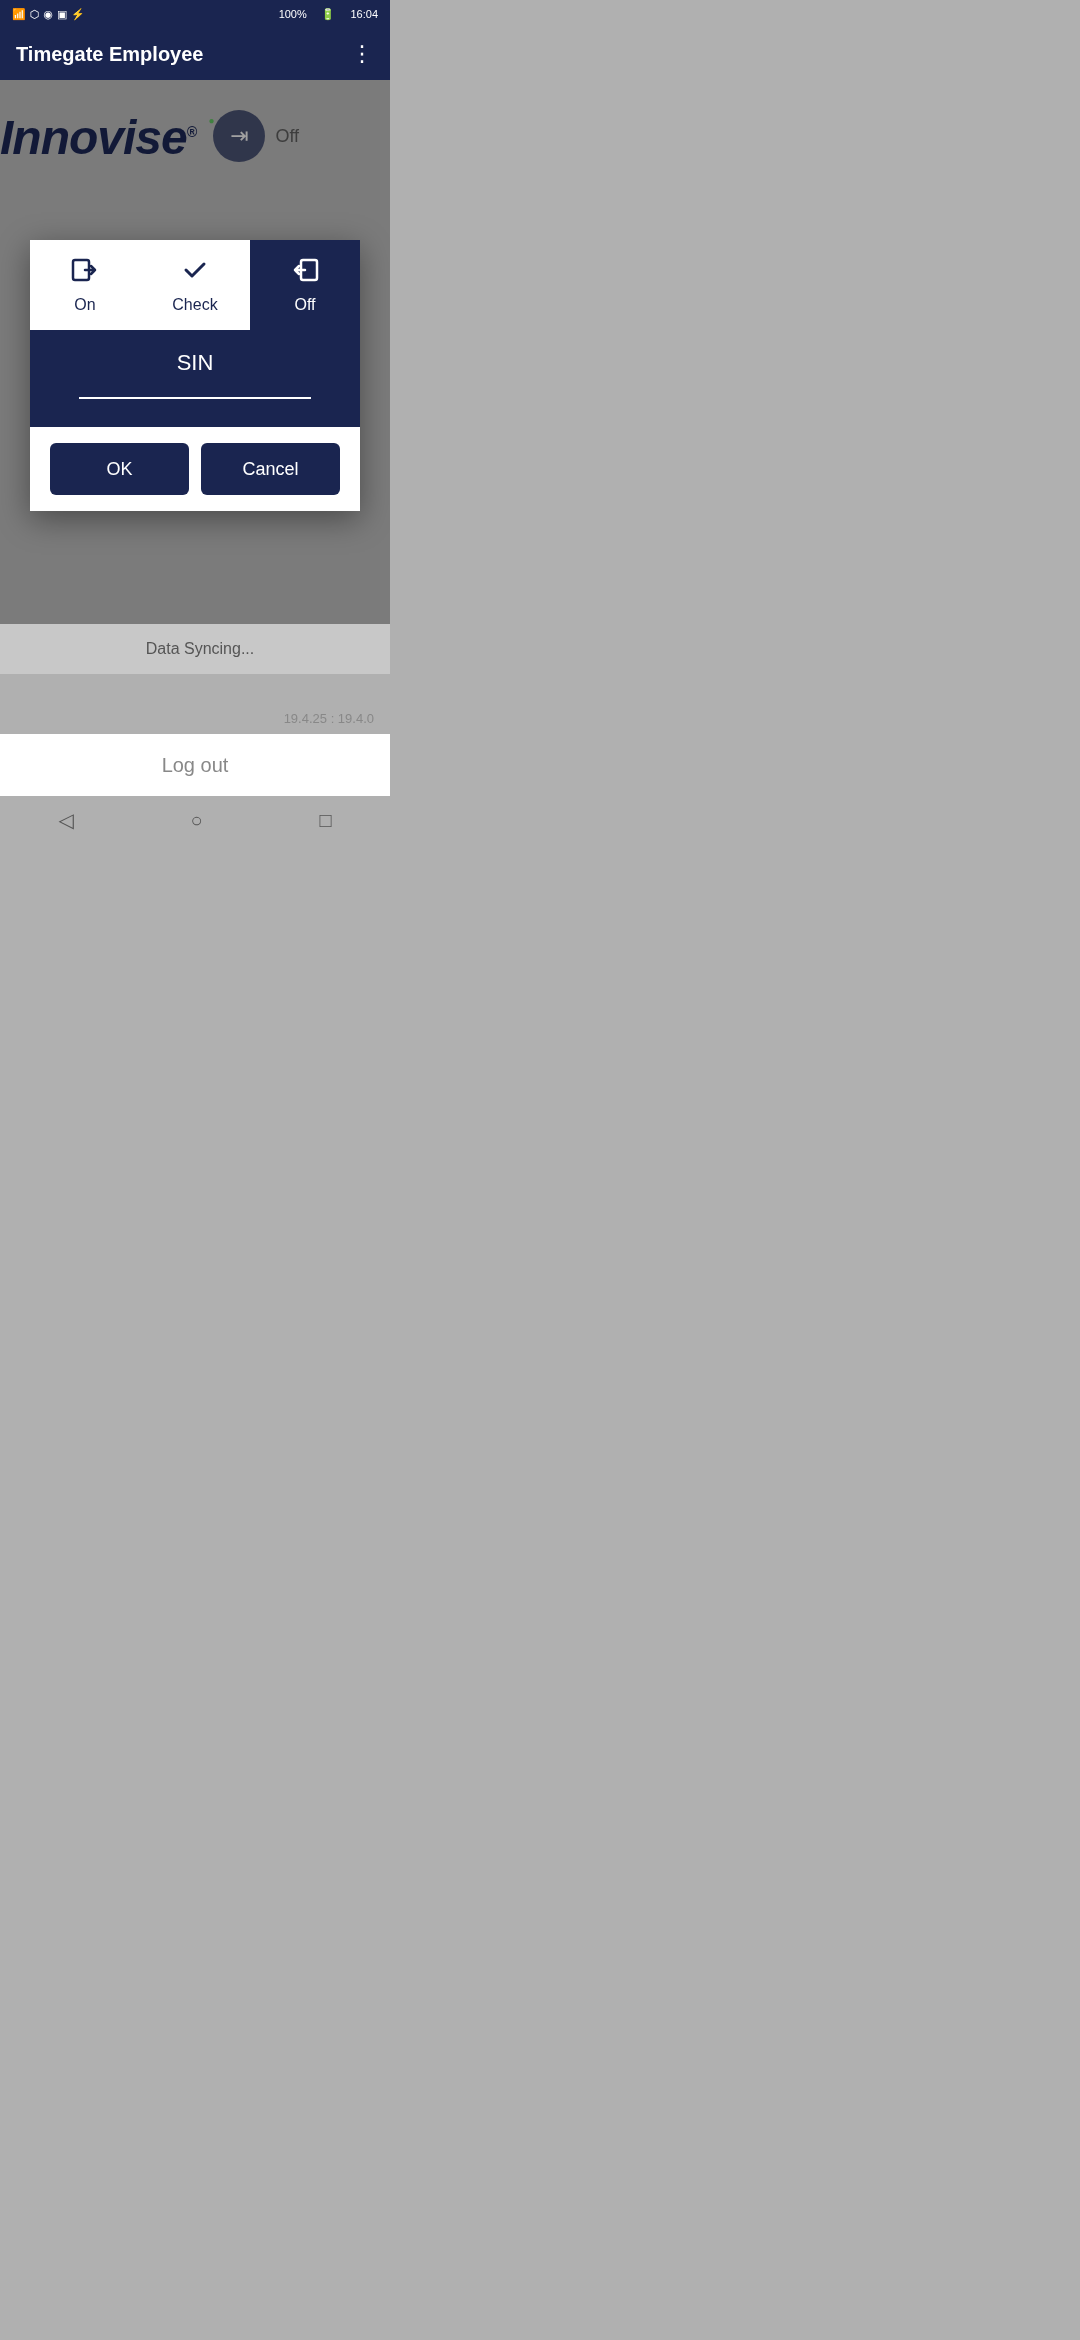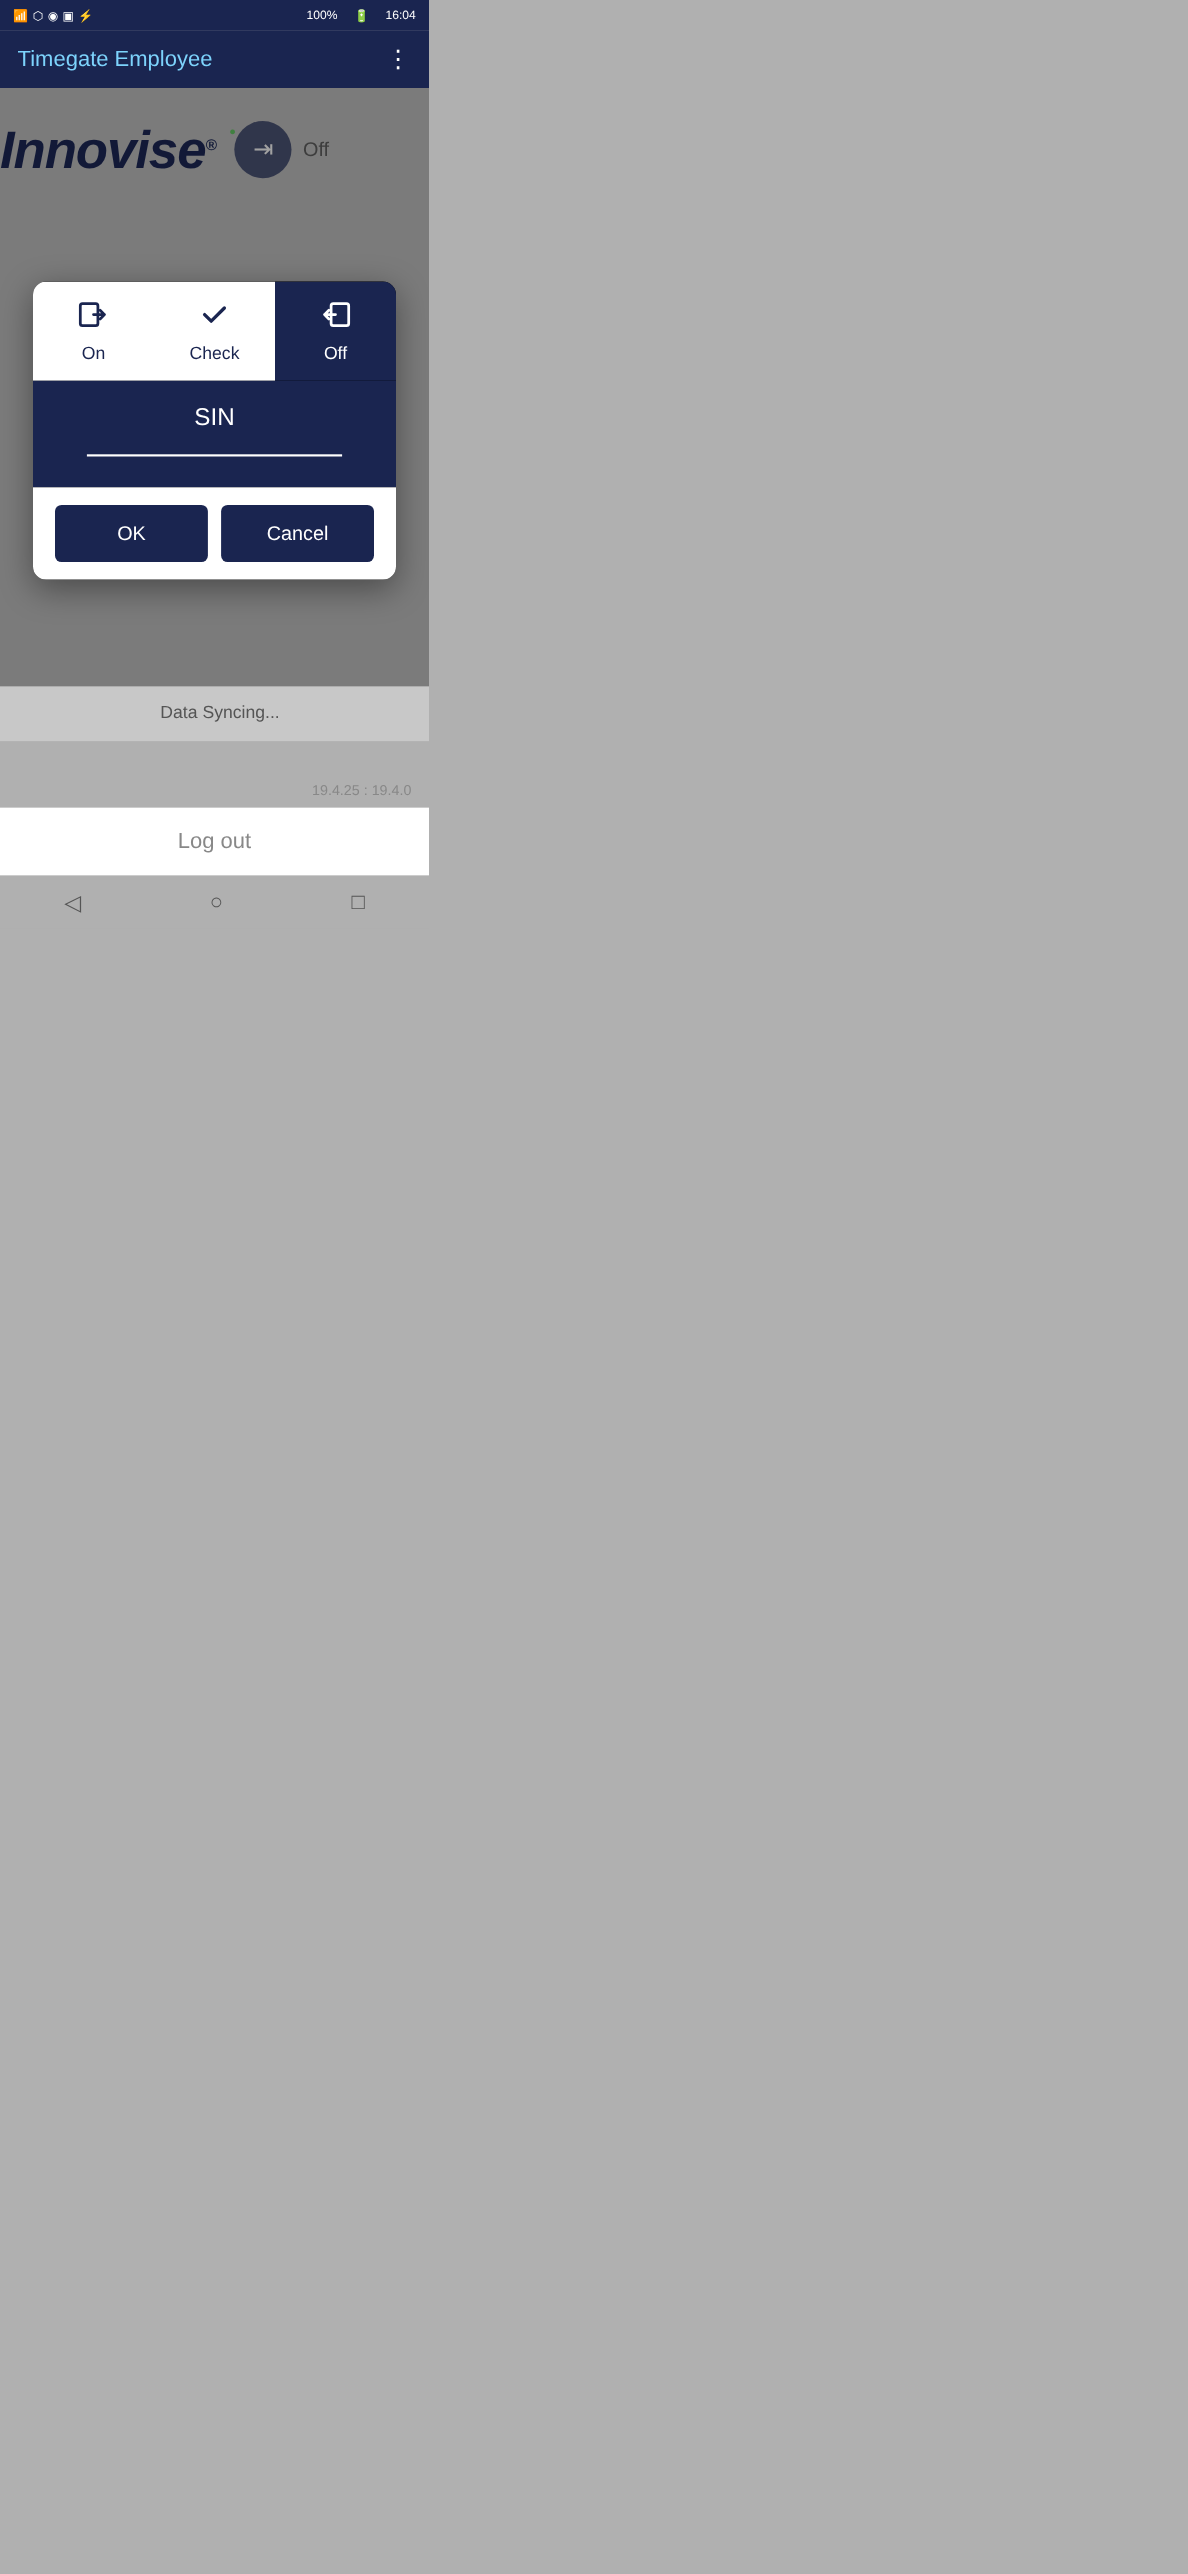--- a/index.html
+++ b/index.html
@@ -39,23 +39,23 @@
     
     .top-bar {
       background: #1a2550;
       height: 52px;
       display: flex;
       align-items: center;
       justify-content: space-between;
       padding: 0 16px;
     }
     .top-bar-title {
-      color: #7dd3fc;
+      color: #ffffff;
       font-size: 20px;
-      font-weight: 400;
+      font-weight: 700;
     }
     .top-bar-menu {
       color: white;
       font-size: 22px;
       cursor: pointer;
       letter-spacing: 1px;
     }
 
     
     .logo-area {
@@ -113,26 +113,25 @@
       background: rgba(0,0,0,0.3);
       z-index: 10;
     }
 
     
     .dialog {
       position: absolute;
       top: 160px;
       left: 30px;
       right: 30px;
-      background: #000000;
-      border-radius: 12px;
+      background: #7dd3fc;
+      border-radius: 0;
       overflow: hidden;
       z-index: 20;
       box-shadow: 0 8px 30px rgba(0,0,0,0.4);
-      margin-top: 16px;
     }
 
     
     .dialog-tabs {
       display: flex;
       height: 90px;
     }
     .dialog-tab {
       flex: 1;
       display: flex;

